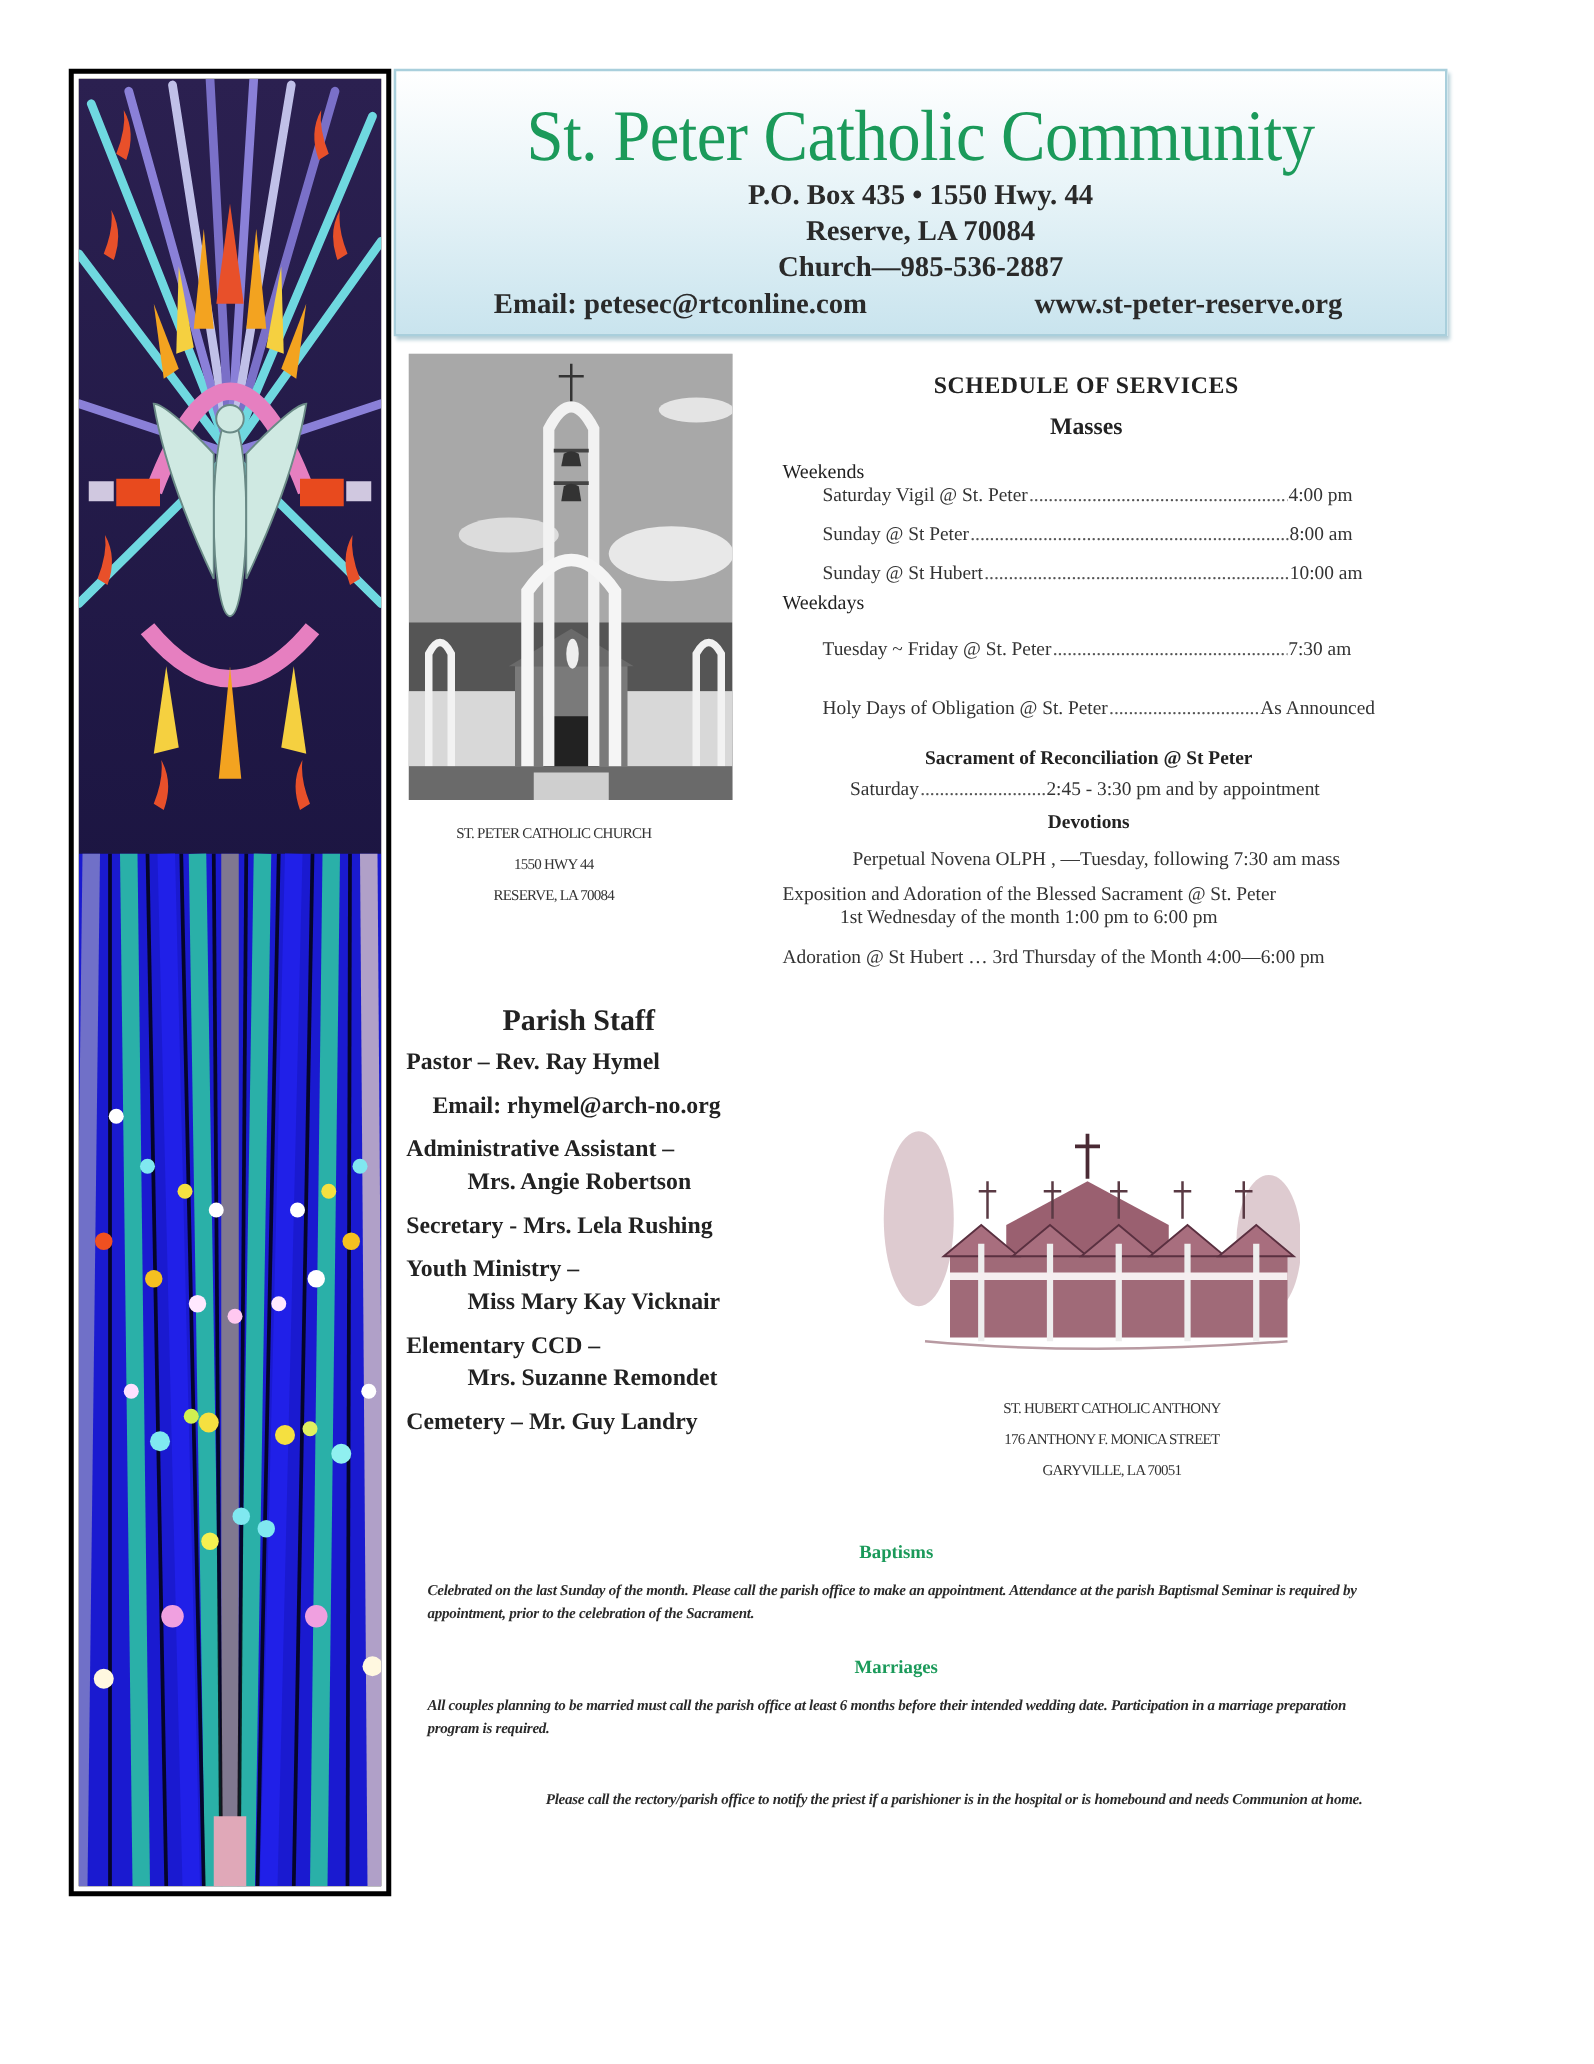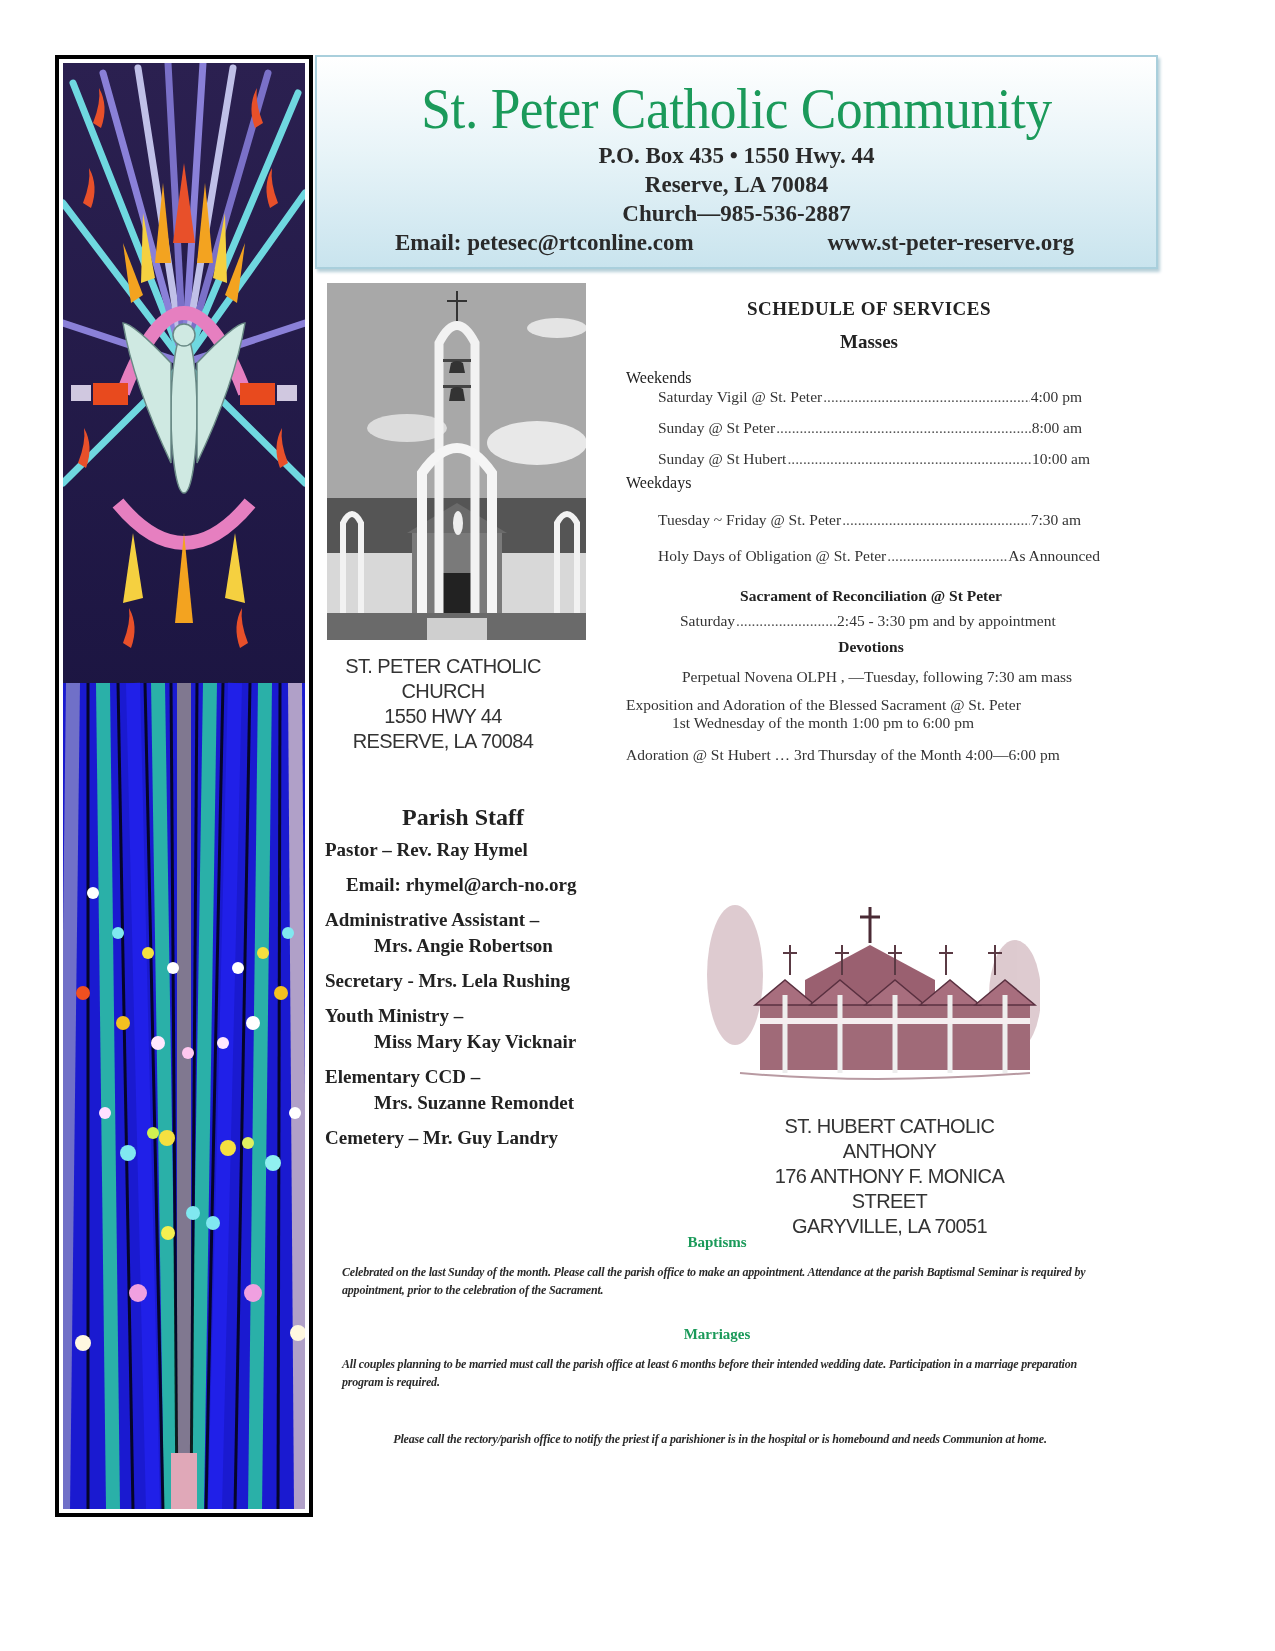--- a/index.html
+++ b/index.html
@@ -20,22 +20,22 @@
   .header .title { font-family: "Liberation Serif", serif; color: #1b9a5a; font-size: 58px;
                    margin-top: 20px; line-height: 64px; letter-spacing: -0.5px; transform: scaleX(0.92); }
   .header .line { font-weight: bold; font-size: 23px; line-height: 29px; color: #2a2a2a; }
   .header .contact { display: flex; justify-content: space-between; padding: 0 82px 0 78px;
                      font-weight: bold; font-size: 23px; color: #2a2a2a; line-height: 30px; text-align: center; }
 
   
   .photo { position: absolute; left: 327px; top: 283px; width: 259px; height: 357px;
            background: linear-gradient(180deg, #9a9a9a 0%, #bcbcbc 40%, #d0d0d0 60%, #707070 100%); overflow: hidden; }
   .photo svg { width: 100%; height: 100%; display: block; }
-  .church-caption { position: absolute; text-align: center; font-size: 20px; line-height: 25px;
-                    font-family: Liberation Sans, sans-serif; color: #333; letter-spacing: -0.6px; }
+  .church-caption { position: absolute; text-align: center; font-size: 12px; line-height: 25px;
+                    font-family: Liberation Serif, serif; color: #333; letter-spacing: -0.6px; }
   .stpeter-caption { left: 327px; top: 654px; width: 232px; }
   .sthubert-caption { left: 757px; top: 1114px; width: 265px; }
 
   
   .schedule { position: absolute; left: 626px; top: 298px; width: 490px; font-size: 15.5px; color: #333; }
   .schedule .h1 { text-align: center; font-weight: bold; font-size: 19px; color: #222; letter-spacing: 0.5px; margin-left: -4px; }
   .schedule .h2 { text-align: center; font-weight: bold; font-size: 19px; color: #222; margin-top: 11px; margin-left: -4px; }
   .schedule .group { margin-top: 16px; }
   .schedule .group-label { font-size: 16px; color: #222; }
   .row { display: flex; align-items: flex-start; margin-left: 32px; width: 424px; height: 31px; line-height: 31px; white-space: nowrap; }
@@ -54,21 +54,21 @@
   .staff .st-email { padding-left: 21px; }
 
   
   .sketch { position: absolute; left: 700px; top: 885px; width: 340px; height: 205px; }
   .sketch svg { width: 100%; height: 100%; display: block; }
 
   
   .sac { position: absolute; left: 342px; width: 750px; font-family: "Liberation Serif", serif; }
   .sac .sac-h { text-align: center; color: #1b9a5a; font-weight: bold; font-size: 15px; margin-left: 0; }
   .sac .sac-p { font-style: italic; font-weight: bold; font-size: 12px; line-height: 18px; color: #2b2b2b; margin-top: 12px; letter-spacing: -0.2px; }
-  .sac .sac-p.center { text-align: center; }
+  .sac .sac-p.center { text-align: right; }
 </style>
 </head>
 <body>
 
 <div class="glass-frame">
   <div class="glass">
     <svg viewBox="0 0 242 1446" preserveAspectRatio="none">
       <defs>
         <linearGradient id="gTop" x1="0" y1="0" x2="0" y2="1">
           <stop offset="0" stop-color="#2b2050"></stop>
@@ -264,21 +264,21 @@
         <span class="val">10:00 am</span>
     </div>
   </div>
 
   <div class="group-label" style="margin-top:0">Weekdays</div>
   <div class="row" style="margin-top:12px; width:423px">
     <span class="lbl">Tuesday  ~  Friday @ St. Peter</span>
       <span class="dots"></span>
       <span class="val"> 7:30 am</span>
   </div>
-  <div class="row" style="margin-top:5px; width:442px">
+  <div class="row" style="margin-top:16px; width:442px">
     <span class="lbl">Holy Days of Obligation @ St. Peter</span>
       <span class="dots"></span>
       <span class="val">As Announced</span>
   </div>
 
   <div class="sub-h" style="margin-top:16px">Sacrament of Reconciliation @ St Peter</div>
   <div class="row" style="margin-left:54px; width:394px; margin-top:0">
     <span class="lbl">Saturday  </span>
       <span class="dots" style="max-width:100px"></span>
       <span class="val"> 2:45 - 3:30 pm  and  by appointment</span>

